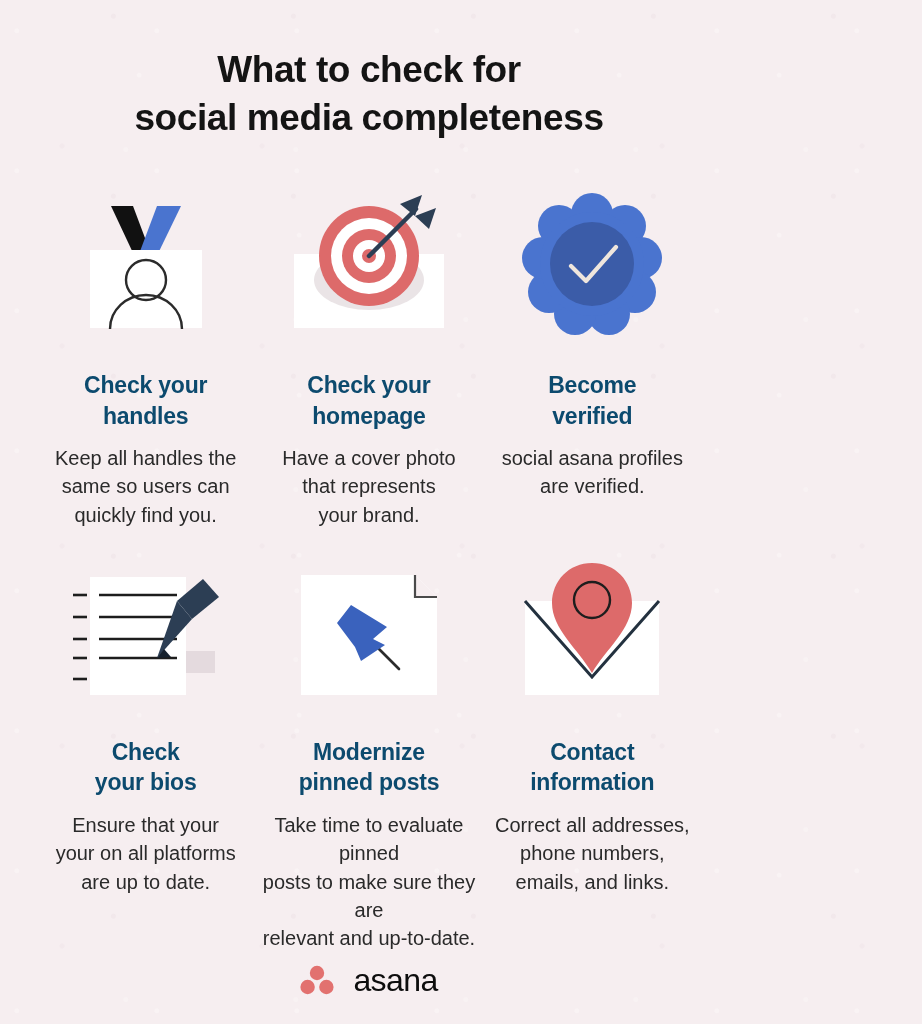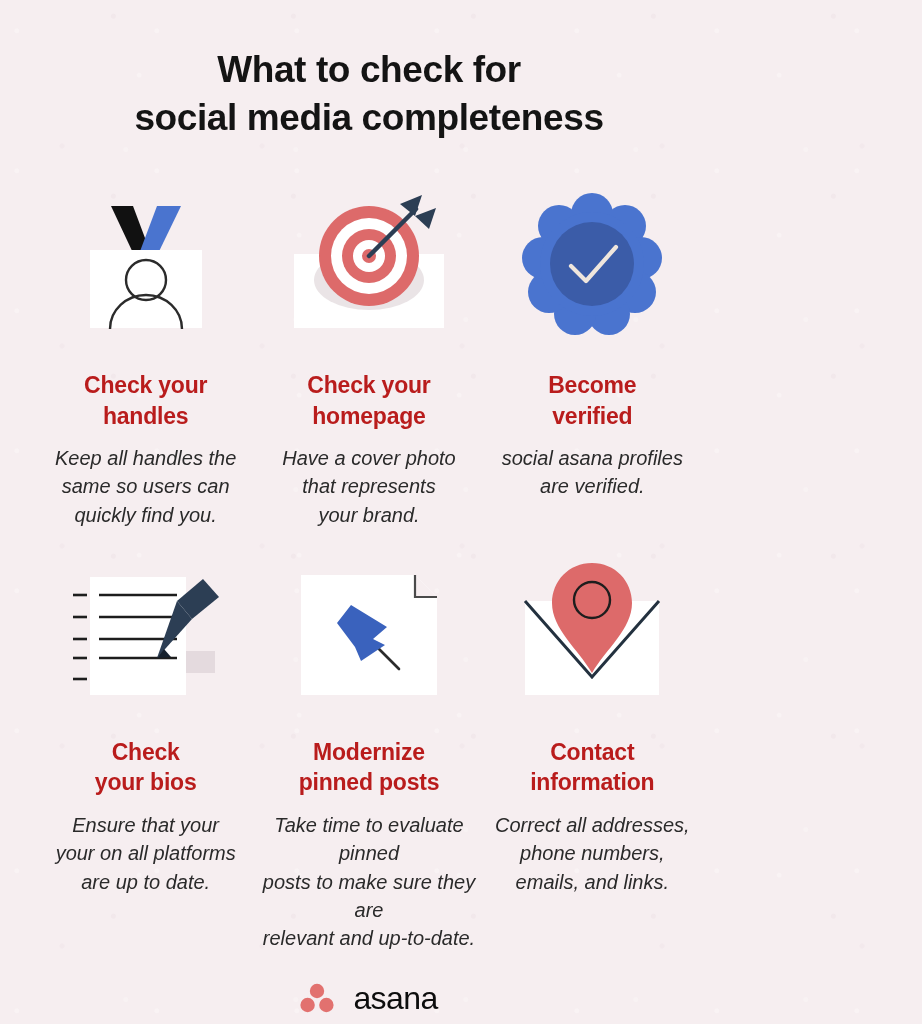--- a/index.html
+++ b/index.html
@@ -74,44 +74,44 @@
     justify-content: center;
     position: relative;
   }
 
   .card-heading {
     margin-top: 32px;
     font-size: 23px;
     font-weight: 700;
     line-height: 1.32;
     text-align: center;
-    color: #b91c1c;
+    color: #0c4a6e;
     letter-spacing: -0.2px;
   }
   .card-heading .line { display: block; }
 
   .card-body {
     margin-top: 13px;
     font-size: 20px;
     font-weight: 400;
     line-height: 1.42;
     text-align: center;
     color: #2a2a2a;
     max-width: 280px;
   }
-  .card-body .line { display: block; font-style: italic; }
+  .card-body .line { display: block; }
 
   .row2 .icon-wrap { height: 150px; }
 
   
   .footer {
     position: absolute;
     left: 0;
     right: 0;
-    bottom: 10px;
+    bottom: 28px;
     display: flex;
     align-items: center;
     justify-content: center;
     gap: 19px;
   }
   .asana-mark { display: block; }
   .asana-word {
     font-size: 32px;
     font-weight: 400;
     letter-spacing: -0.6px;

